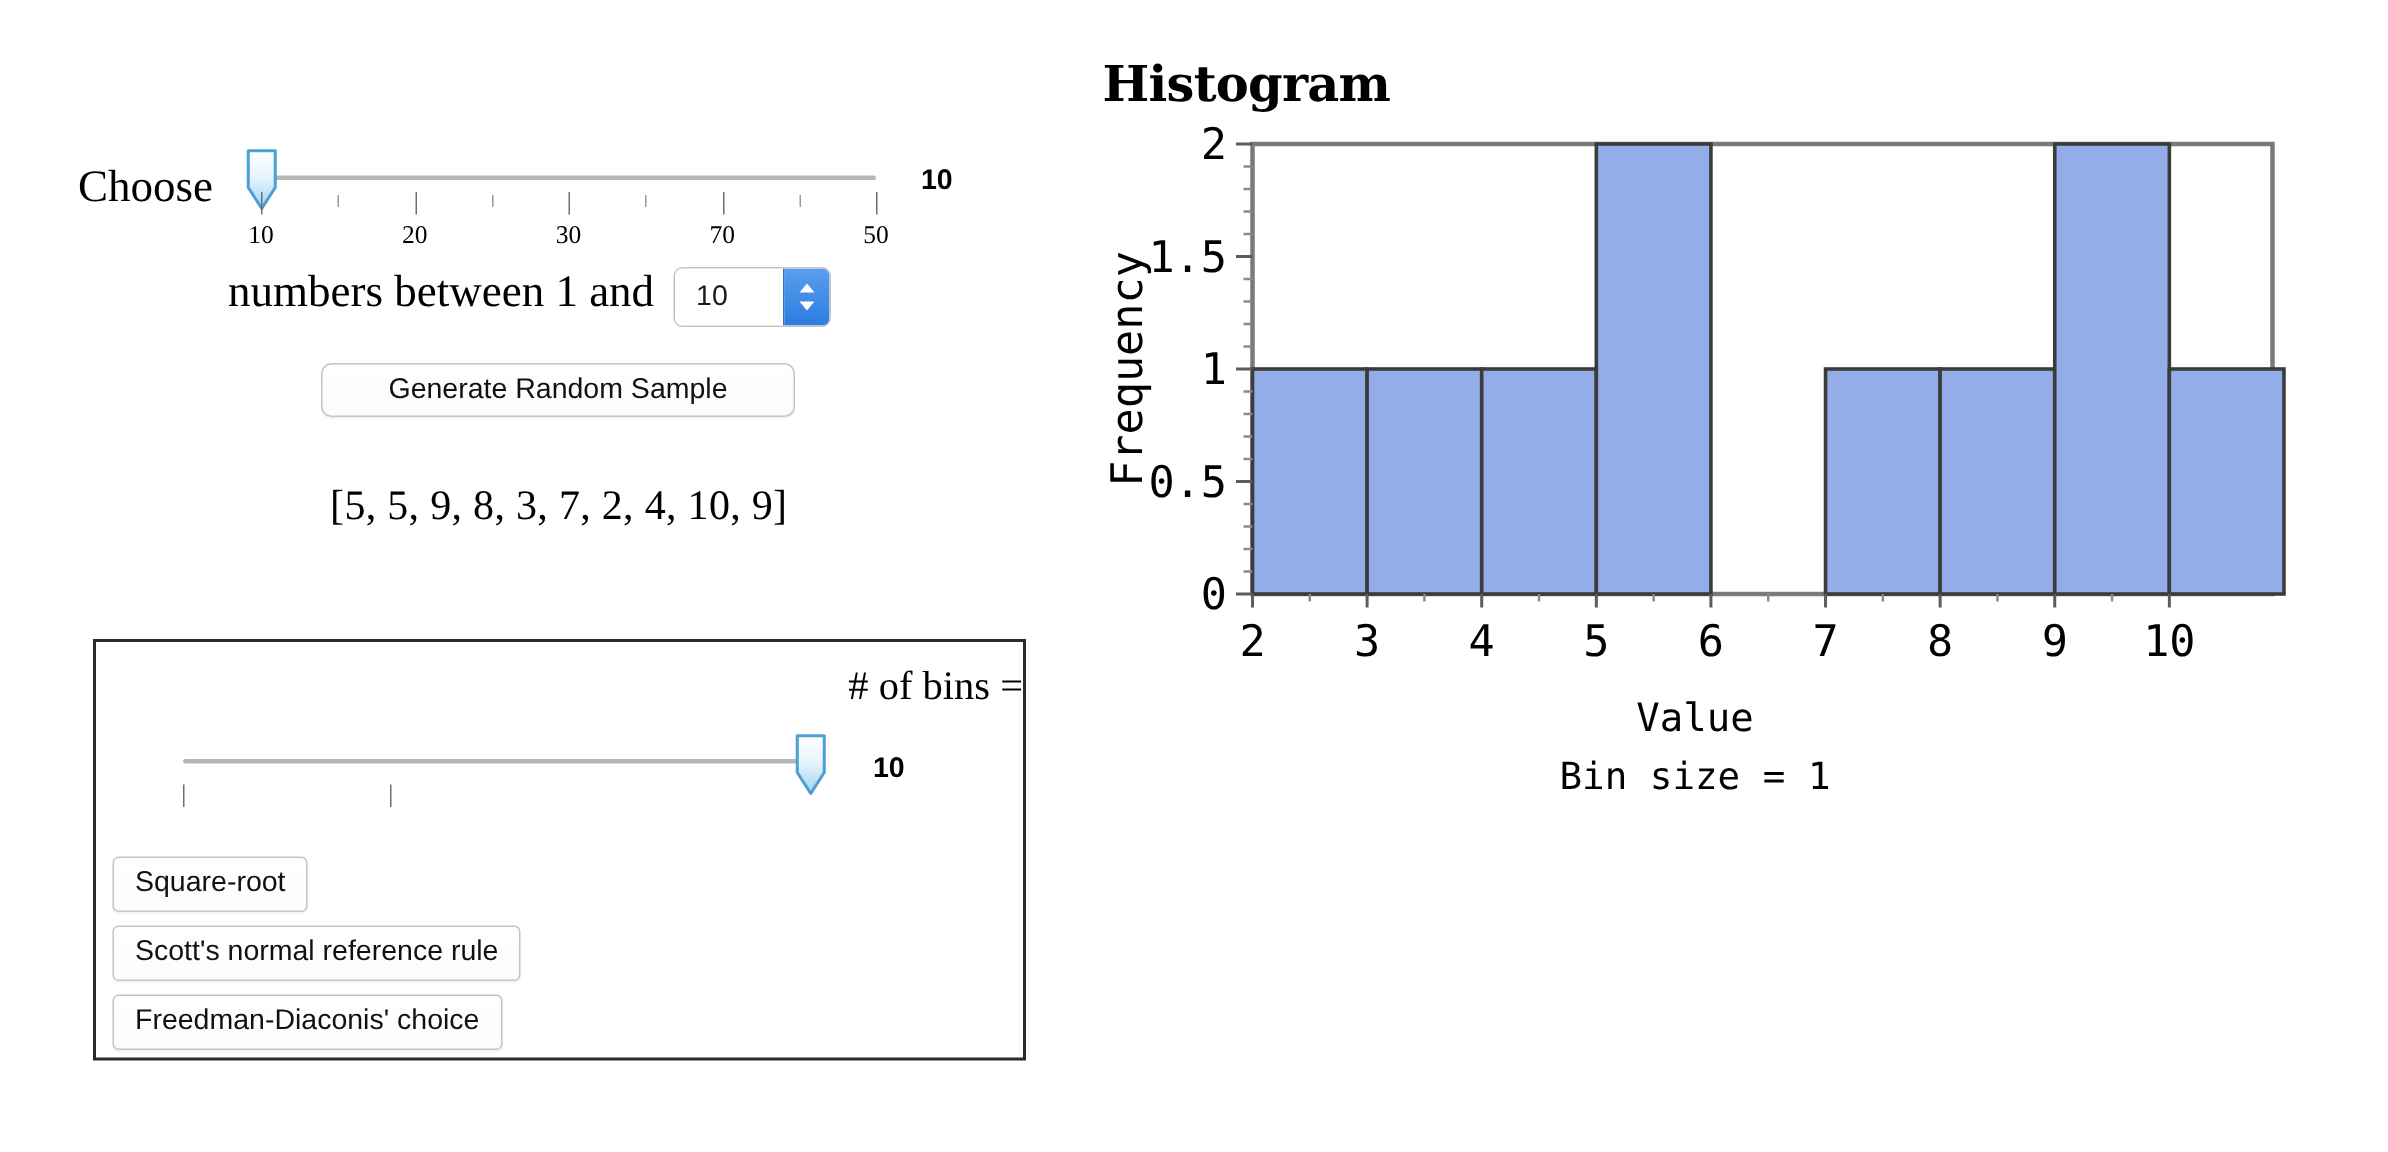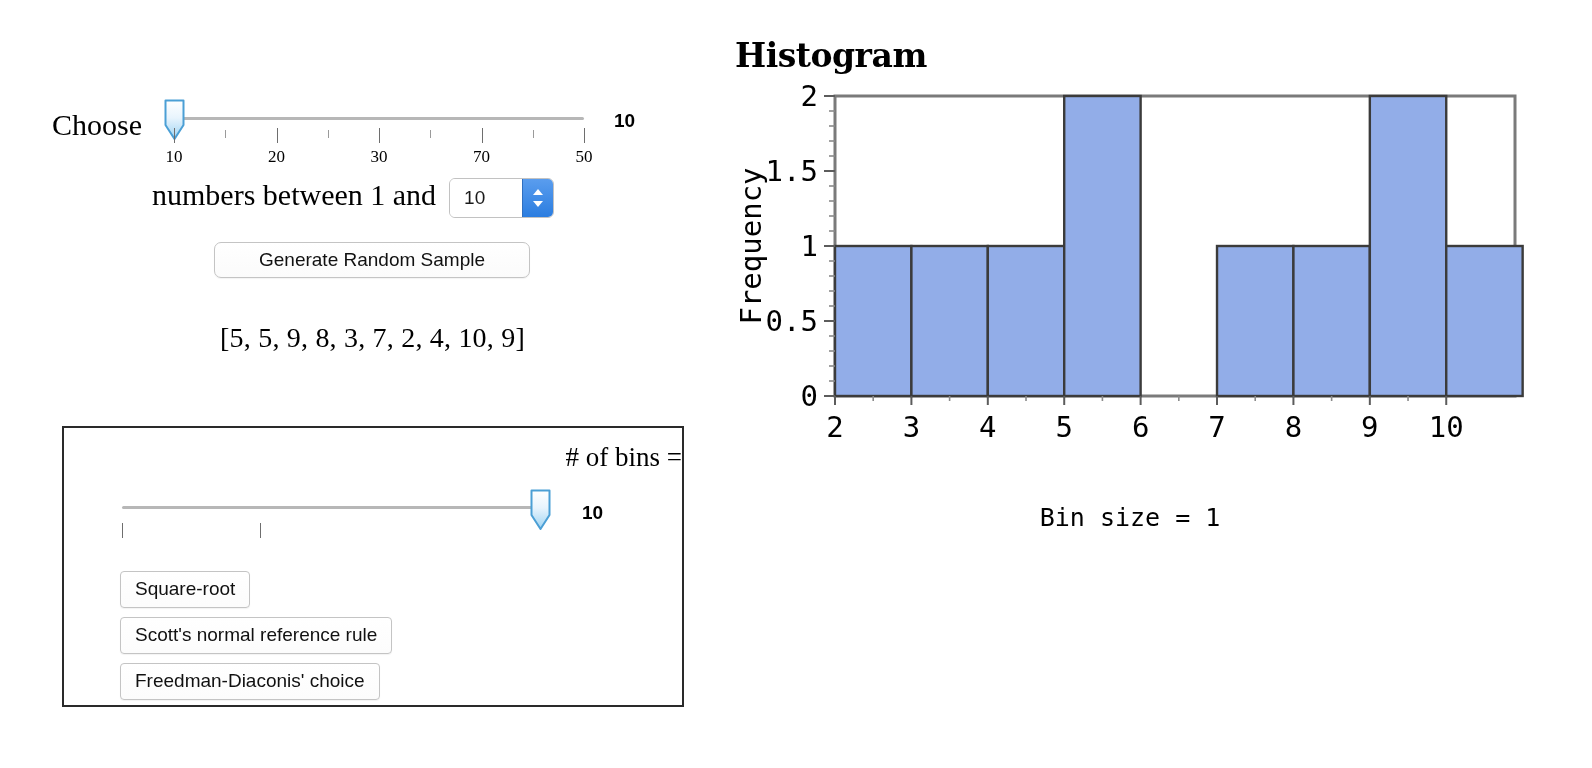--- a/index.html
+++ b/index.html
@@ -253,21 +253,20 @@
     background: linear-gradient(180deg, #ffffff 0%, #fcfcfc 100%);
     border: 1px solid #c4c4c4;
     border-radius: 4px;
     font-family: "Liberation Sans", sans-serif;
     font-size: 19px;
     color: #111;
     padding: 6px 14px 7px;
     cursor: pointer;
     box-shadow: 0 1px 1px rgba(0,0,0,0.05);
     white-space: nowrap;
-    margin-left: 45px;
   }
 
   
   #chart-panel {
     position: absolute;
     left: 735px;
     top: 0;
     width: 857px;
     height: 768px;
   }
@@ -457,14 +456,15 @@
         <text x="558.4269662921348" y="359" text-anchor="middle" font-family="&quot;DejaVu Sans Mono&quot;, monospace" font-size="29" fill="#000">8</text>
         <line x1="634.8314606741573" y1="318" x2="634.8314606741573" y2="327" stroke="#5c5c5c" stroke-width="2"></line>
         <line x1="673.0337078651685" y1="318" x2="673.0337078651685" y2="323" stroke="#8a8a8a" stroke-width="1.6"></line>
         <text x="634.8314606741573" y="359" text-anchor="middle" font-family="&quot;DejaVu Sans Mono&quot;, monospace" font-size="29" fill="#000">9</text>
         <line x1="711.2359550561797" y1="318" x2="711.2359550561797" y2="327" stroke="#5c5c5c" stroke-width="2"></line>
         <text x="711.2359550561797" y="359" text-anchor="middle" font-family="&quot;DejaVu Sans Mono&quot;, monospace" font-size="29" fill="#000">10</text>
         <text x="26" y="168" text-anchor="middle" font-family="&quot;DejaVu Sans Mono&quot;, monospace" font-size="29" fill="#000" transform="rotate(-90 26 168)">Frequency</text>
       </svg>
   </div>
 
+  <div class="axis-caption" id="x-axis-title">Value</div>
   <div class="axis-caption" id="bin-size-caption">Bin size = 1</div>
 </div>
 
 </body></html>

